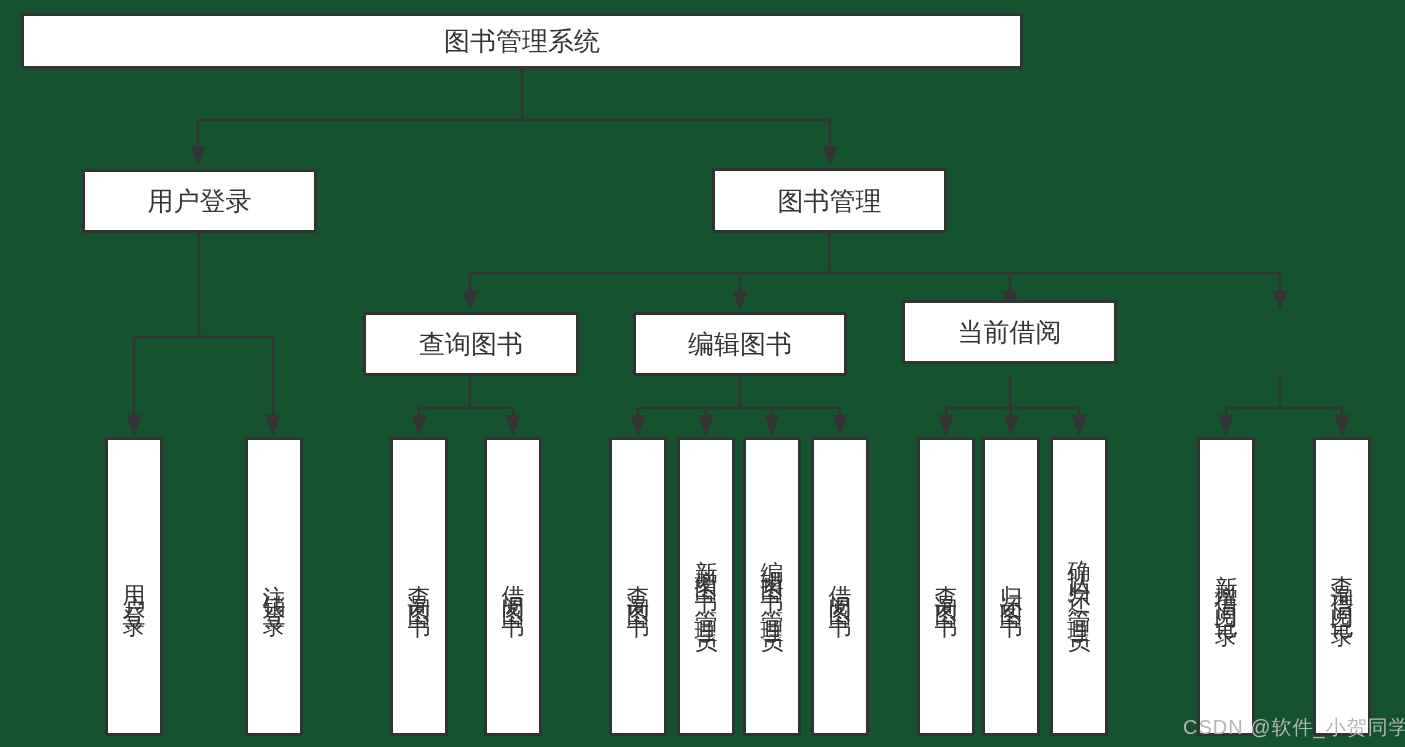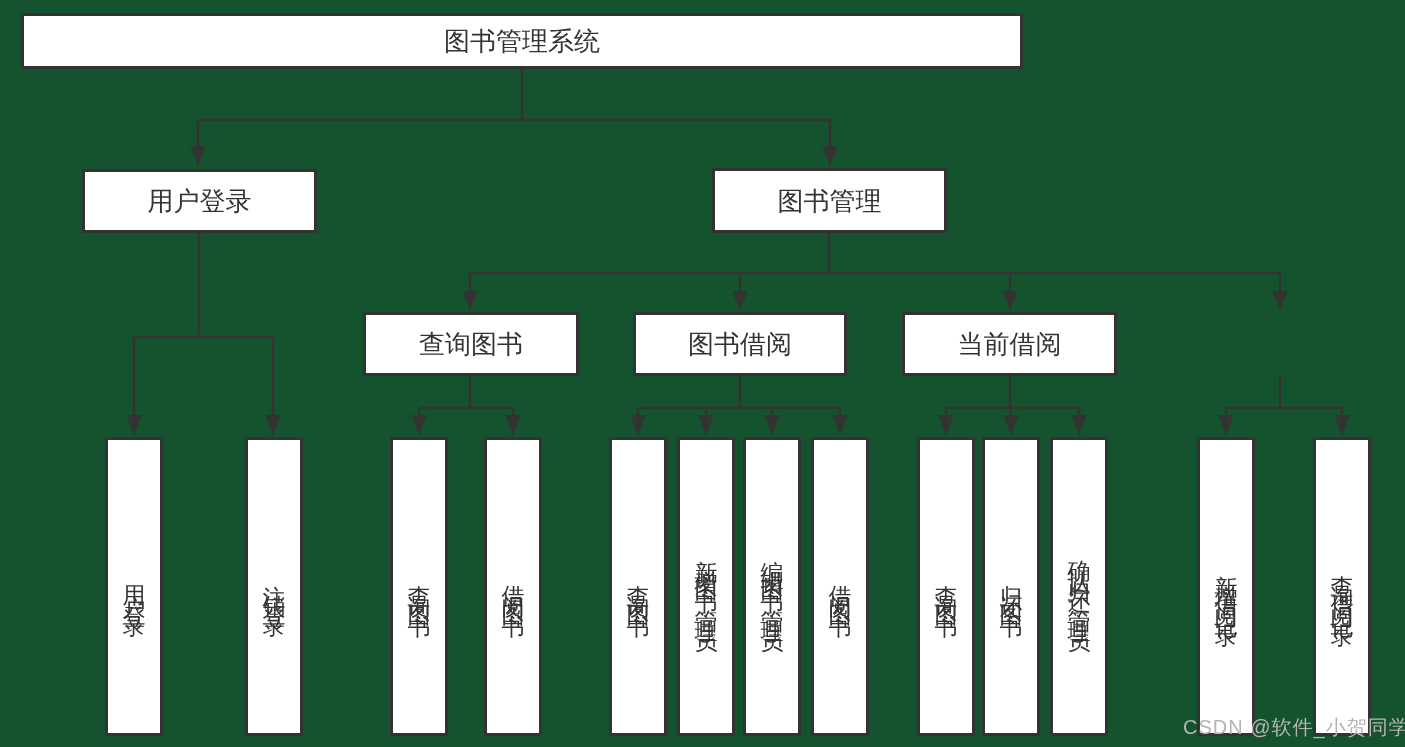--- a/index.html
+++ b/index.html
@@ -60,23 +60,23 @@
     <span>用户登录</span>
   </div>
   <div class="box" style="left:712px;top:168px;width:235px;height:65px">
     <span>图书管理</span>
   </div>
 
   <div class="box" style="left:363px;top:312px;width:216px;height:64px">
     <span>查询图书</span>
   </div>
   <div class="box" style="left:633px;top:312px;width:214px;height:64px">
-    <span>图书借阅</span>
+    <span>编辑图书</span>
   </div>
-  <div class="box" style="left:902px;top:312px;width:215px;height:64px">
+  <div class="box" style="left:902px;top:300px;width:215px;height:64px">
     <span>当前借阅</span>
   </div>
 
   <div class="box leaf" style="left:105px;top:437px;width:58px;height:299px">
     <span class="vtext">用户登录</span>
   </div>
   <div class="box leaf" style="left:245px;top:437px;width:58px;height:299px">
     <span class="vtext">注销登录</span>
   </div>
 

